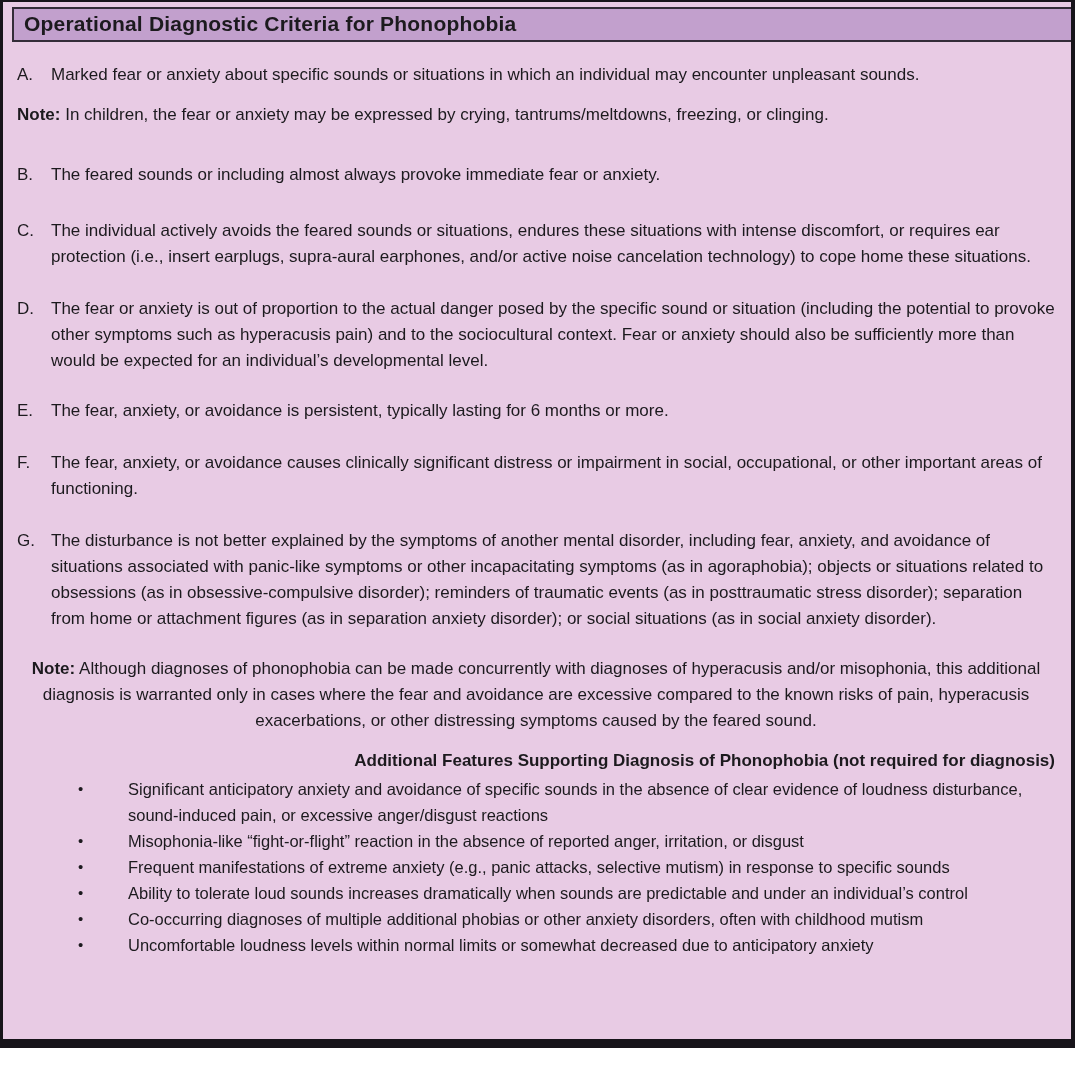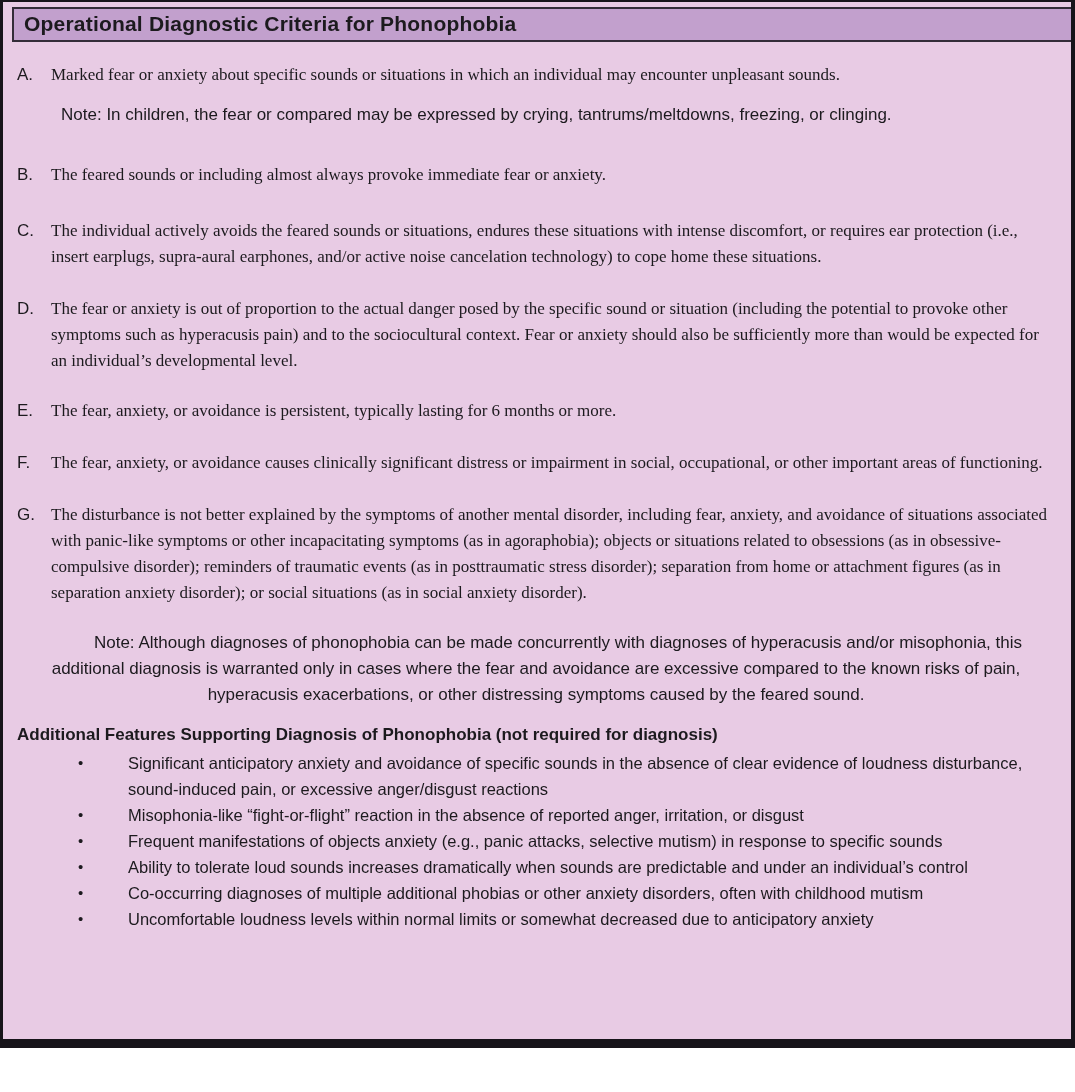--- a/index.html
+++ b/index.html
@@ -37,28 +37,26 @@
   }
   .crit {
     display: flex;
     align-items: flex-start;
   }
   .crit .letter {
     flex: 0 0 34px;
   }
   .crit .ctext {
     flex: 1 1 auto;
-    font-family: Liberation Serif, serif;
   }
   .note {
     margin: 0;
   }
   .b {
-    font-weight: normal;
-    margin-left: 44px;
+    font-weight: bold;
   }
   .add-head {
     margin: 0;
     font-weight: bold;
   }
   .features {
     list-style: none;
     margin: 2px 0 0 0;
     padding: 0 0 0 61px;
     font-size: 16.5px;
@@ -78,41 +76,41 @@
   
   .mt-a     { margin-top: 20px; }
   .mt-note1 { margin-top: 14px; }
   .mt-b     { margin-top: 34px; }
   .mt-c     { margin-top: 30px; }
   .mt-d     { margin-top: 26px; }
   .mt-e     { margin-top: 24px; }
   .mt-f     { margin-top: 26px; }
   .mt-g     { margin-top: 26px; }
   .mt-note2 { margin-top: 24px; text-align: center; }
-  .mt-add   { margin-top: 14px; }
+  .mt-add   { margin-top: 14px; text-align: right; }
 </style>
 </head>
 <body>
 
 <div class="page">
 
   <div class="titlebar">
     <span>Operational Diagnostic Criteria for Phonophobia</span>
   </div>
 
   <div class="content">
 
     <div class="crit mt-a">
       <span class="letter">A.</span>
       <span class="ctext">Marked fear or anxiety about specific sounds or situations in which an individual may encounter unpleasant sounds.</span>
     </div>
 
     <p class="note mt-note1">
       <span class="b">Note:</span>
-      <span>In children, the fear or compared may be expressed by crying, tantrums/meltdowns, freezing, or clinging.</span>
+      <span>In children, the fear or anxiety may be expressed by crying, tantrums/meltdowns, freezing, or clinging.</span>
     </p>
 
     <div class="crit mt-b">
       <span class="letter">B.</span>
       <span class="ctext">The feared sounds or including almost always provoke immediate fear or anxiety.</span>
     </div>
 
     <div class="crit mt-c">
       <span class="letter">C.</span>
       <span class="ctext">The individual actively avoids the feared sounds or situations, endures these situations with intense discomfort, or requires ear protection (i.e., insert earplugs, supra-aural earphones, and/or active noise cancelation technology) to cope home these situations.</span>
@@ -149,21 +147,21 @@
       <li>
         <span class="dot">•</span>
         <span class="btext">Significant anticipatory anxiety and avoidance of specific sounds in the absence of clear evidence of loudness disturbance, sound-induced pain, or excessive anger/disgust reactions</span>
       </li>
       <li>
         <span class="dot">•</span>
         <span class="btext">Misophonia-like “fight-or-flight” reaction in the absence of reported anger, irritation, or disgust</span>
       </li>
       <li>
         <span class="dot">•</span>
-        <span class="btext">Frequent manifestations of objects anxiety (e.g., panic attacks, selective mutism) in response to specific sounds</span>
+        <span class="btext">Frequent manifestations of extreme anxiety (e.g., panic attacks, selective mutism) in response to specific sounds</span>
       </li>
       <li>
         <span class="dot">•</span>
         <span class="btext">Ability to tolerate loud sounds increases dramatically when sounds are predictable and under an individual’s control</span>
       </li>
       <li>
         <span class="dot">•</span>
         <span class="btext">Co-occurring diagnoses of multiple additional phobias or other anxiety disorders, often with childhood mutism</span>
       </li>
       <li>

